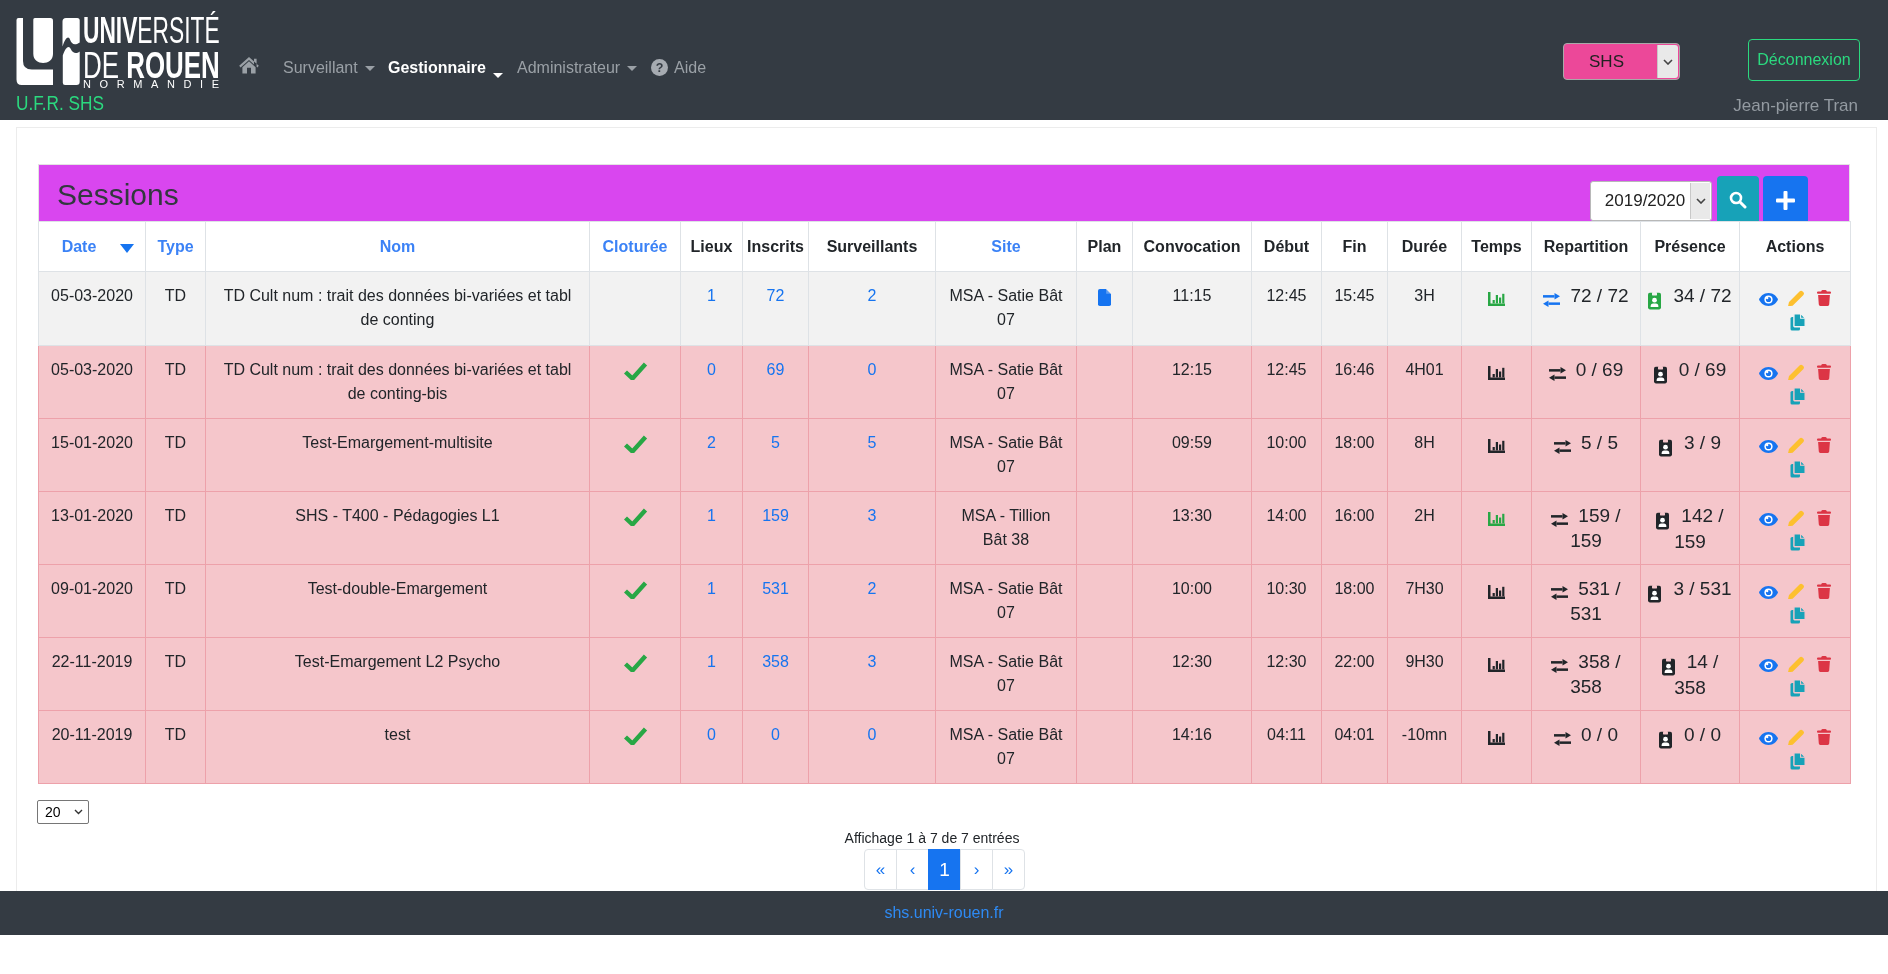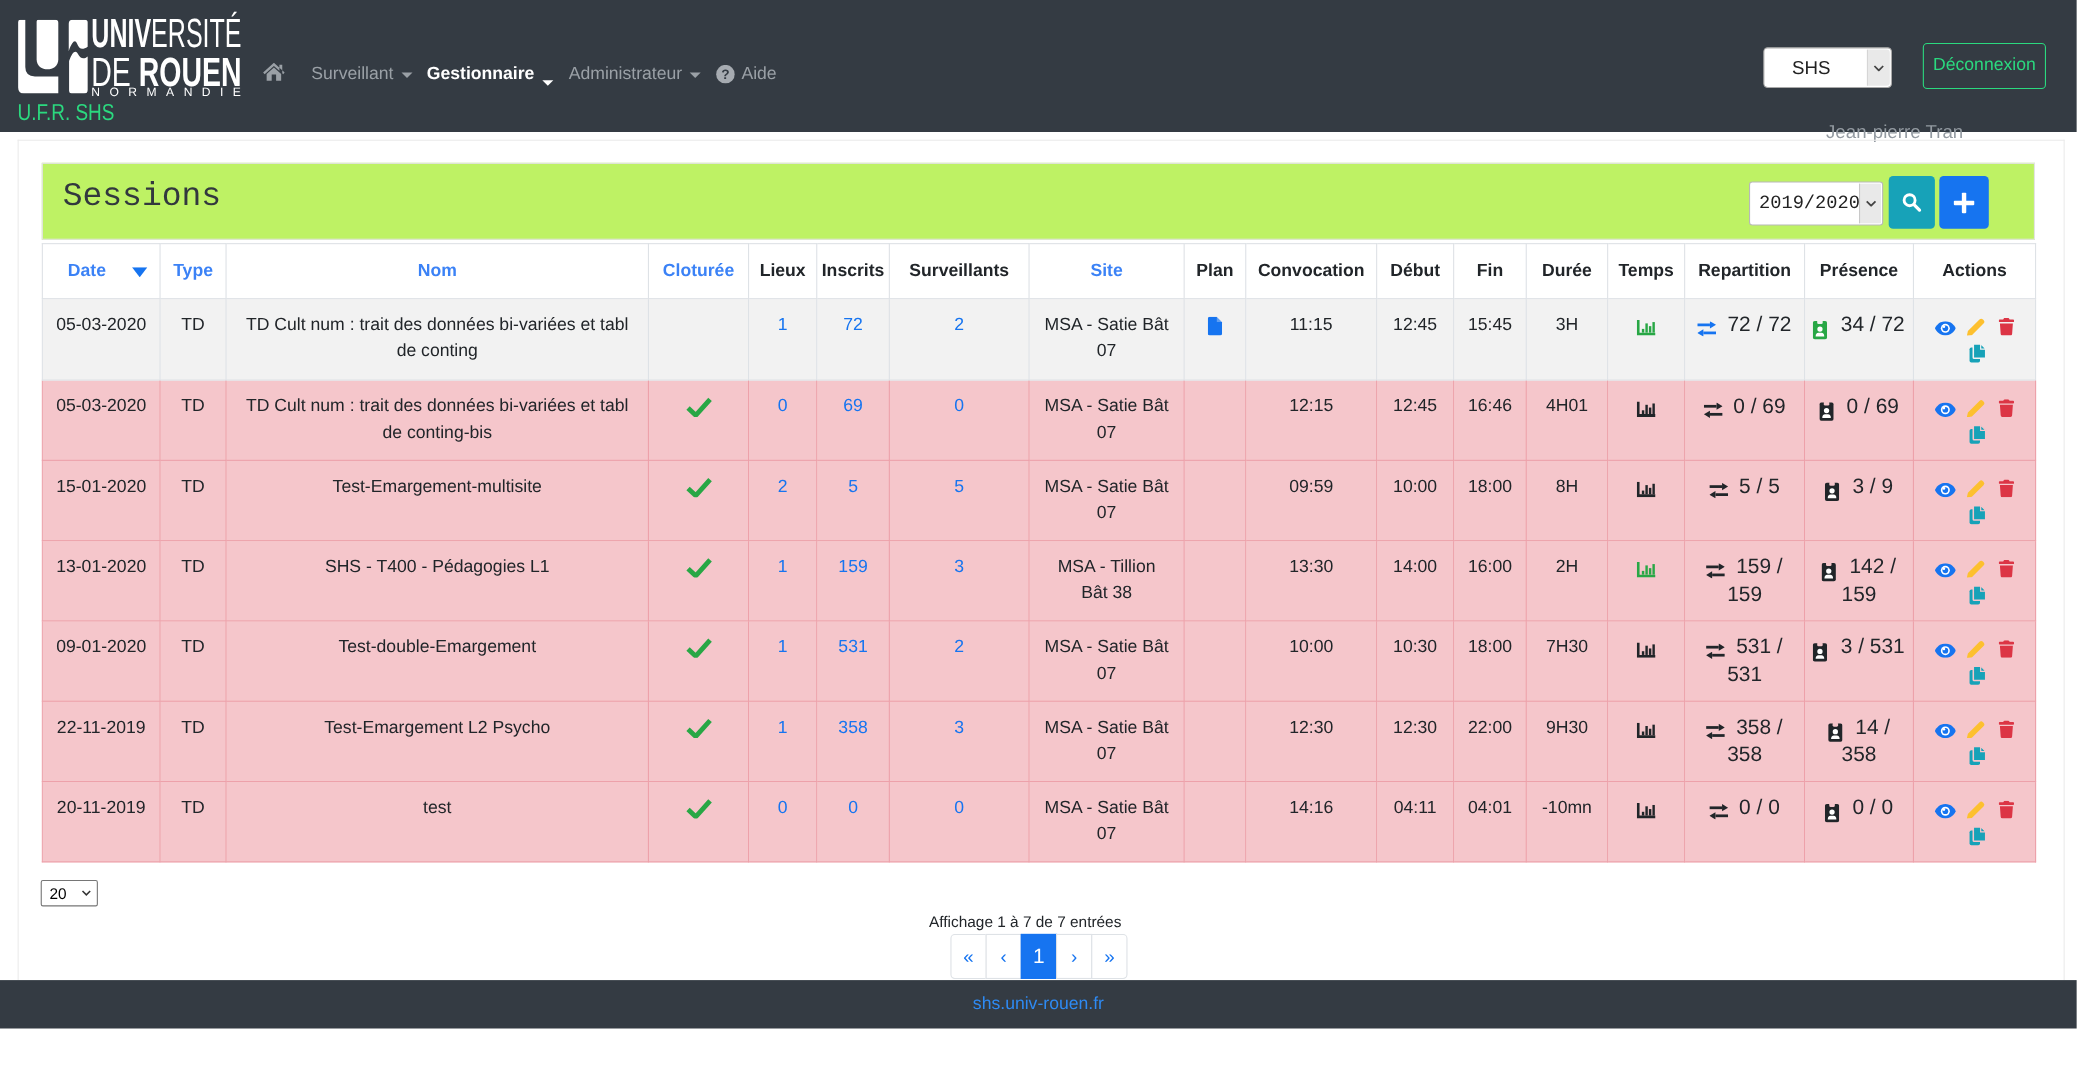--- a/index.html
+++ b/index.html
@@ -13,27 +13,27 @@
 .brandtxt { position:absolute; left:83px; top:0; color:#fff; line-height:1; }
 .l1,.l2,.l3 { position:absolute; left:0; white-space:nowrap; transform-origin:0 0; }
 .l1 { top:12px; font-size:37px; transform:scaleX(0.615); }
 .l2 { top:47px; font-size:37px; transform:scaleX(0.70); }
 .l3 { top:79px; font-size:11px; letter-spacing:8.6px; }
 .ufr { position:absolute; left:16px; top:91px; font-size:21px; color:#2bd97f; transform:scaleX(0.82); transform-origin:0 0; }
 .navitem { position:absolute; top:58px; display:flex; align-items:center; color:#9aa0a6; font-size:16px; line-height:19px; }
 .navitem.active { color:#fff; font-weight:bold;align-items:flex-end; }
 .caret { display:inline-block; width:0; height:0; border-left:5px solid transparent; border-right:5px solid transparent; border-top:5px solid #9aa0a6; margin-left:7px; position:relative; top:1px; }
 .caret.w { border-top-color:#fff; }
-.navsel { position:absolute; left:1603px; top:43px; width:117px; height:37px; background:#ffffff; border:1px solid #a9a9a9; border-radius:4px; font-size:17px; color:#222; display:flex; align-items:center; justify-content:center; padding-right:30px; }
+.navsel { position:absolute; left:1563px; top:43px; width:117px; height:37px; background:#ec4899; border:1px solid #a9a9a9; border-radius:4px; font-size:17px; color:#222; display:flex; align-items:center; justify-content:center; padding-right:30px; }
 .navsel .arr { position:absolute; right:1px; top:1px; bottom:1px; width:21px; background:#e9e9e9; border-left:1px solid #c8c8c8; border-radius:0 3px 3px 0; display:flex; align-items:center; justify-content:center; }
 .deconn { position:absolute; left:1748px; top:39px; width:112px; height:42px; border:1px solid #2bd97f; border-radius:4px; color:#2bd97f; font-size:16px; display:flex; align-items:center; justify-content:center; }
-.whoami { position:absolute; left:1660px; top:110px; width:198px; color:#939aa1; font-size:17px; }
-
-
-.cardhdr { position:absolute; left:38px; top:148px; width:1812px; height:70px; background:#bef264; border:1px solid #e3e3e3;font-family:Liberation Mono, monospace; }
+.whoami { position:absolute; left:1660px; top:96px; width:198px; text-align:right; color:#939aa1; font-size:17px; }
+
+
+.cardhdr { position:absolute; left:38px; top:164px; width:1812px; height:70px; background:#d946ef; border:1px solid #e3e3e3; }
 .cardhdr h1 { position:absolute; left:18px; top:13px; font-size:30px; font-weight:normal; color:#32383e; }
 .yearsel { position:absolute; left:1551px; top:16px; width:122px; height:40px; background:#fff; border:1px solid #b8b8b8; border-radius:3px; font-size:17px; color:#222; display:flex; align-items:center; justify-content:center; padding-right:12px; }
 .yearsel .arr { position:absolute; right:1px; top:1px; bottom:1px; width:20px; background:#e9e9e9; border-left:1px solid #c8c8c8; display:flex; align-items:center; justify-content:center; }
 .btnsearch { position:absolute; left:1678px; top:11px; width:42px; height:48px; background:#17a2b8; border-radius:4px; }
 .btnplus { position:absolute; left:1724px; top:11px; width:45px; height:48px; background:#1674f0; border-radius:4px; }
 
 
 table.tbl { position:absolute; left:38px; top:221px; width:1812px; border-collapse:collapse; table-layout:fixed; font-size:16px; }
 .tbl th { border:1px solid #dee2e6; background:#fff; font-weight:bold; text-align:center; vertical-align:middle; height:50px; padding:2px; }
 .tbl td { border:1px solid #dee2e6; text-align:center; vertical-align:top; padding:12px 4px 4px 4px; line-height:24px; height:73px; }

